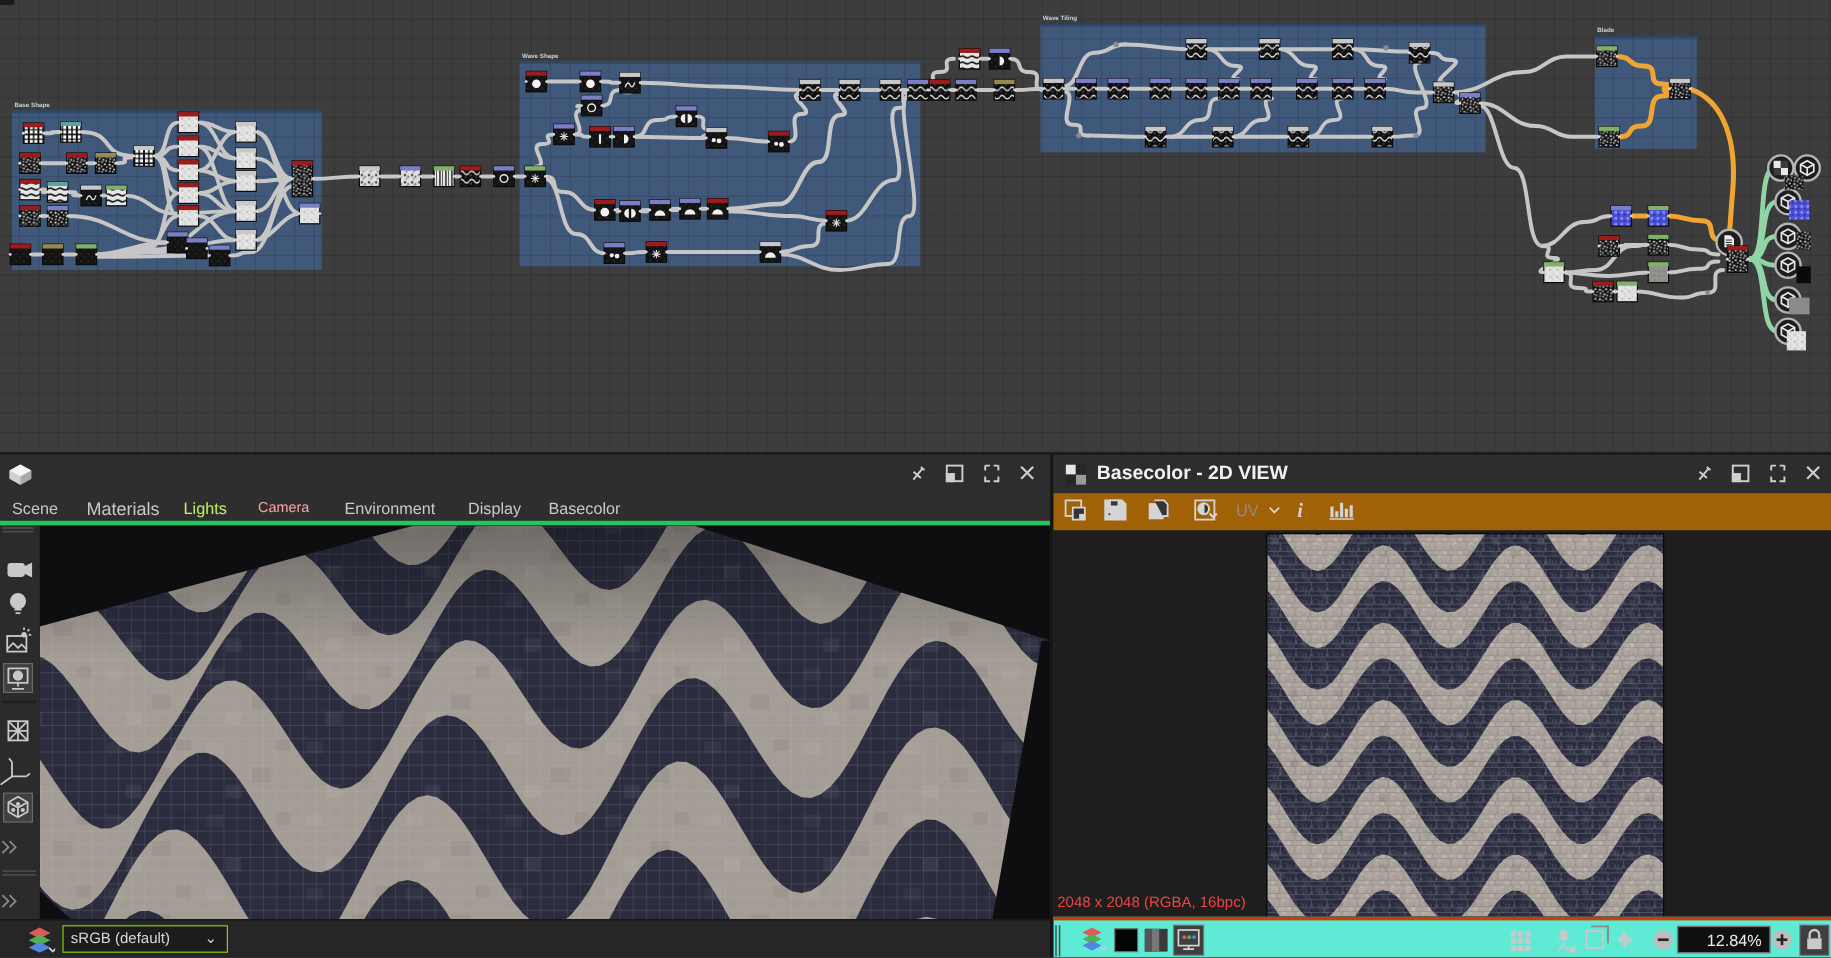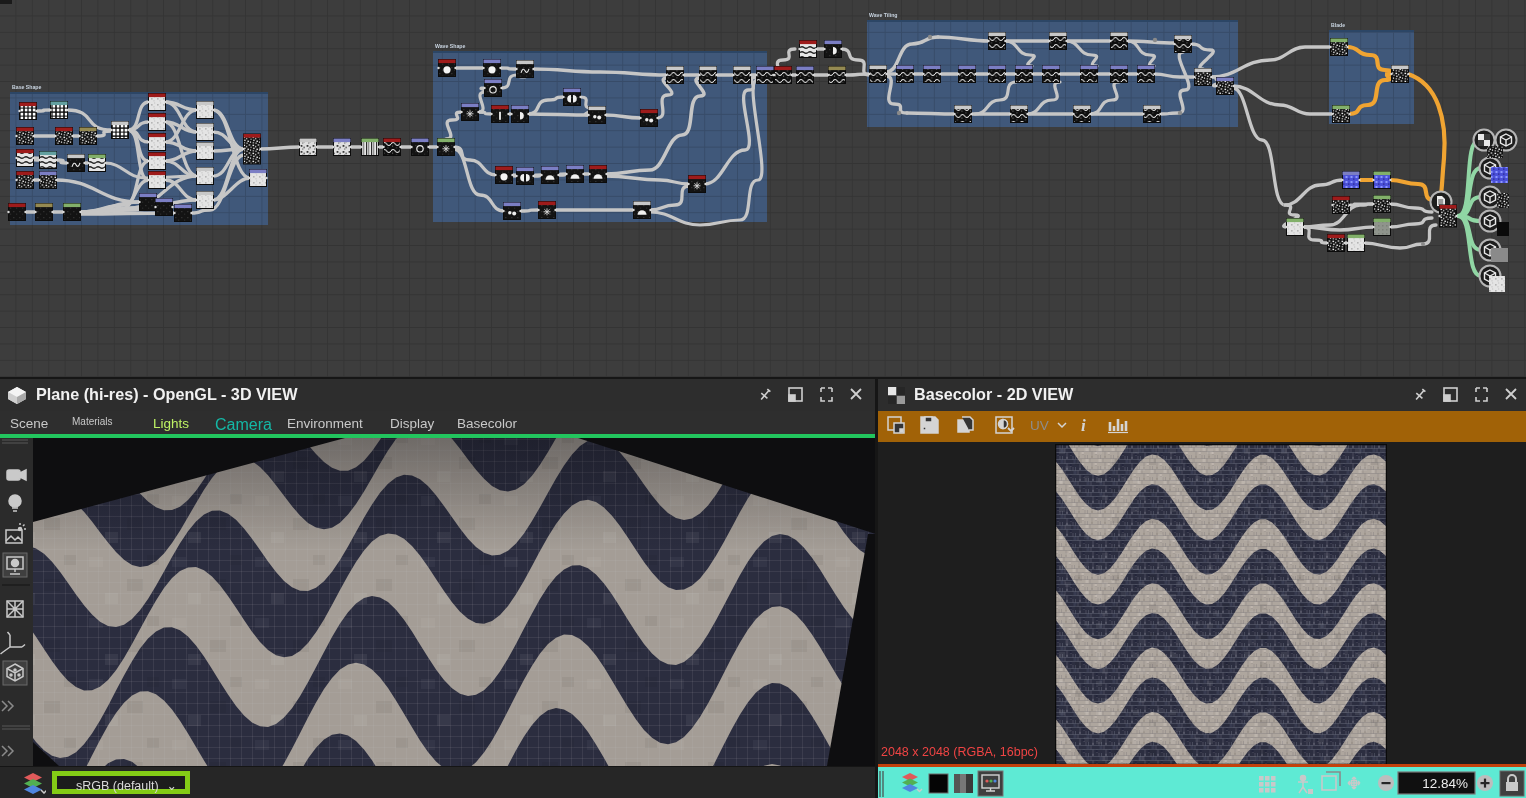--- a/index.html
+++ b/index.html
@@ -877,36 +877,35 @@
 <div class="abs" style="left:0;top:377px;width:1526px;height:2px;background:#161616"></div>
 <div class="abs" style="left:875px;top:379px;width:3px;height:419px;background:#161616"></div>
 <div class="abs" style="left:0;top:379px;width:875px;height:419px;background:#2d2d2d">
     <div class="abs" style="left:0;top:0;width:875px;height:32px;background:#2d2d2d">
       <svg class="abs" style="left:7px;top:7px" width="20" height="19">
         <path d="M10 1 L19 6 V13 L10 18 L1 13 V6 Z" fill="#e9e9e9"></path>
         <path d="M10 1 L19 6 L10 11 L1 6 Z" fill="#f4f4f4"></path>
         <path d="M1 6 L10 11 V18 L1 13 Z" fill="#cfcfcf"></path>
         <path d="M19 6 L10 11 V18 L19 13 Z" fill="#a9a9a9"></path>
       </svg>
-      <div class="abs" style="left:36px;top:6px;font-size:16.2px;font-weight:bold;color:#f1f1f1">Plane (hi-res) - OpenGL - 3D VIEW</div>
       <svg class="abs" style="left:755px;top:6px" width="115" height="20" fill="none" stroke="#cfcfcf" stroke-width="1.6">
         <g transform="translate(10,10) rotate(40)">
           <path d="M-2 -6 h4 M0 -6 v7 M-4 1 h8 M0 1 v5" stroke="#cfcfcf"></path>
         </g>
         <rect x="34" y="3" width="13" height="13"></rect>
         <rect x="34" y="10" width="6" height="6" fill="#cfcfcf"></rect>
         <path d="M66 3 h4 M73 3 h4 M66 3 v4 M66 12 v4 h4 M77 3 v4 M77 12 v4 h-4 M73 16"></path>
         <path d="M96 4 l10 10 M106 4 l-10 10" stroke-width="1.8"></path>
       </svg>
     </div>
     <div class="abs" style="left:0;top:32px;width:875px;height:27px;background:#2e2e2e;border-bottom:4px solid #22c55e">
       <div class="abs" style="left:10px;top:5px;font-size:13.5px;color:#c9c9c9">Scene</div>
-      <div class="abs" style="left:72px;top:5px;font-size:10px;color:#c9c9c9">Materials</div>
+      <div class="abs" style="left:72px;top:5px;font-size:15px;color:#c9c9c9">Materials</div>
       <div class="abs" style="left:153px;top:5px;font-size:13.5px;color:#bef264">Lights</div>
-      <div class="abs" style="left:215px;top:5px;font-size:16px;color:#14b8a6">Camera</div>
+      <div class="abs" style="left:215px;top:5px;font-size:12px;color:#fca5a5">Camera</div>
       <div class="abs" style="left:287px;top:5px;font-size:13.5px;color:#c9c9c9">Environment</div>
       <div class="abs" style="left:390px;top:5px;font-size:13.5px;color:#c9c9c9">Display</div>
       <div class="abs" style="left:457px;top:5px;font-size:13.5px;color:#c9c9c9">Basecolor</div>
     </div>
     <div class="abs" style="left:0;top:59px;width:33px;height:328px;background:#2b2b2b"><svg width="33" height="328" fill="none" stroke="#c9c9c9" stroke-width="1.5">
         <path d="M2 2 h26 M2 5 h26" stroke="#4a4a4a"></path>
         <g transform="translate(0,13)">
           <rect x="7" y="19" width="13" height="10" rx="2" fill="#c9c9c9"></rect>
           <path d="M20 22 l6 -3 v10 l-6 -3" fill="#c9c9c9"></path>
           <circle cx="15" cy="50" r="6" fill="#c9c9c9"></circle>
@@ -968,21 +967,21 @@
           <path d="M33 742 L59 766 L33 766 Z" fill="#0e0e10"></path>
         </g>
       </svg></div>
     <div class="abs" style="left:0;top:387px;width:875px;height:32px;background:#262626;border-top:1px solid #151515">
       <svg class="abs" style="left:22px;top:5px" width="24" height="22">
         <path d="M11 1 l9 4.5 l-9 4.5 l-9 -4.5 z" fill="#e05a5a"></path>
         <path d="M11 7 l9 4.5 l-9 4.5 l-9 -4.5 z" fill="#52b052"></path>
         <path d="M11 13 l9 4.5 l-9 4.5 l-9 -4.5 z" fill="#4f86e0"></path>
         <path d="M19 18 l3 3 l3 -3" stroke="#ccc" fill="none" stroke-width="1.5"></path>
       </svg>
-      <div class="abs" style="left:52px;top:4px;width:138px;height:23px;background:#1c1c1c;border:5px solid #84cc16;color:#d8d8d8;font-size:12.5px;line-height:21px;padding-left:19px">sRGB (default)<span style="position:absolute;right:8px;top:0">⌄</span></div>
+      <div class="abs" style="left:52px;top:4px;width:138px;height:23px;background:#1c1c1c;border:1px solid #84cc16;color:#d8d8d8;font-size:12.5px;line-height:21px;padding-left:6px">sRGB (default)<span style="position:absolute;right:8px;top:0">⌄</span></div>
     </div>
   </div>
 <div class="abs" style="left:878px;top:379px;width:648px;height:419px;background:#2d2d2d">
     <svg class="abs" style="left:10px;top:8px" width="17" height="17">
       <rect width="8.5" height="8.5" fill="#e6e6e6"></rect>
       <rect x="8.5" y="8.5" width="8.5" height="8.5" fill="#9a9a9a"></rect>
       <rect x="8.5" width="8.5" height="8.5" fill="#262626"></rect>
       <rect y="8.5" width="8.5" height="8.5" fill="#262626"></rect>
     </svg>
     <div class="abs" style="left:36px;top:6px;font-size:16.2px;font-weight:bold;color:#f1f1f1">Basecolor - 2D VIEW</div>

